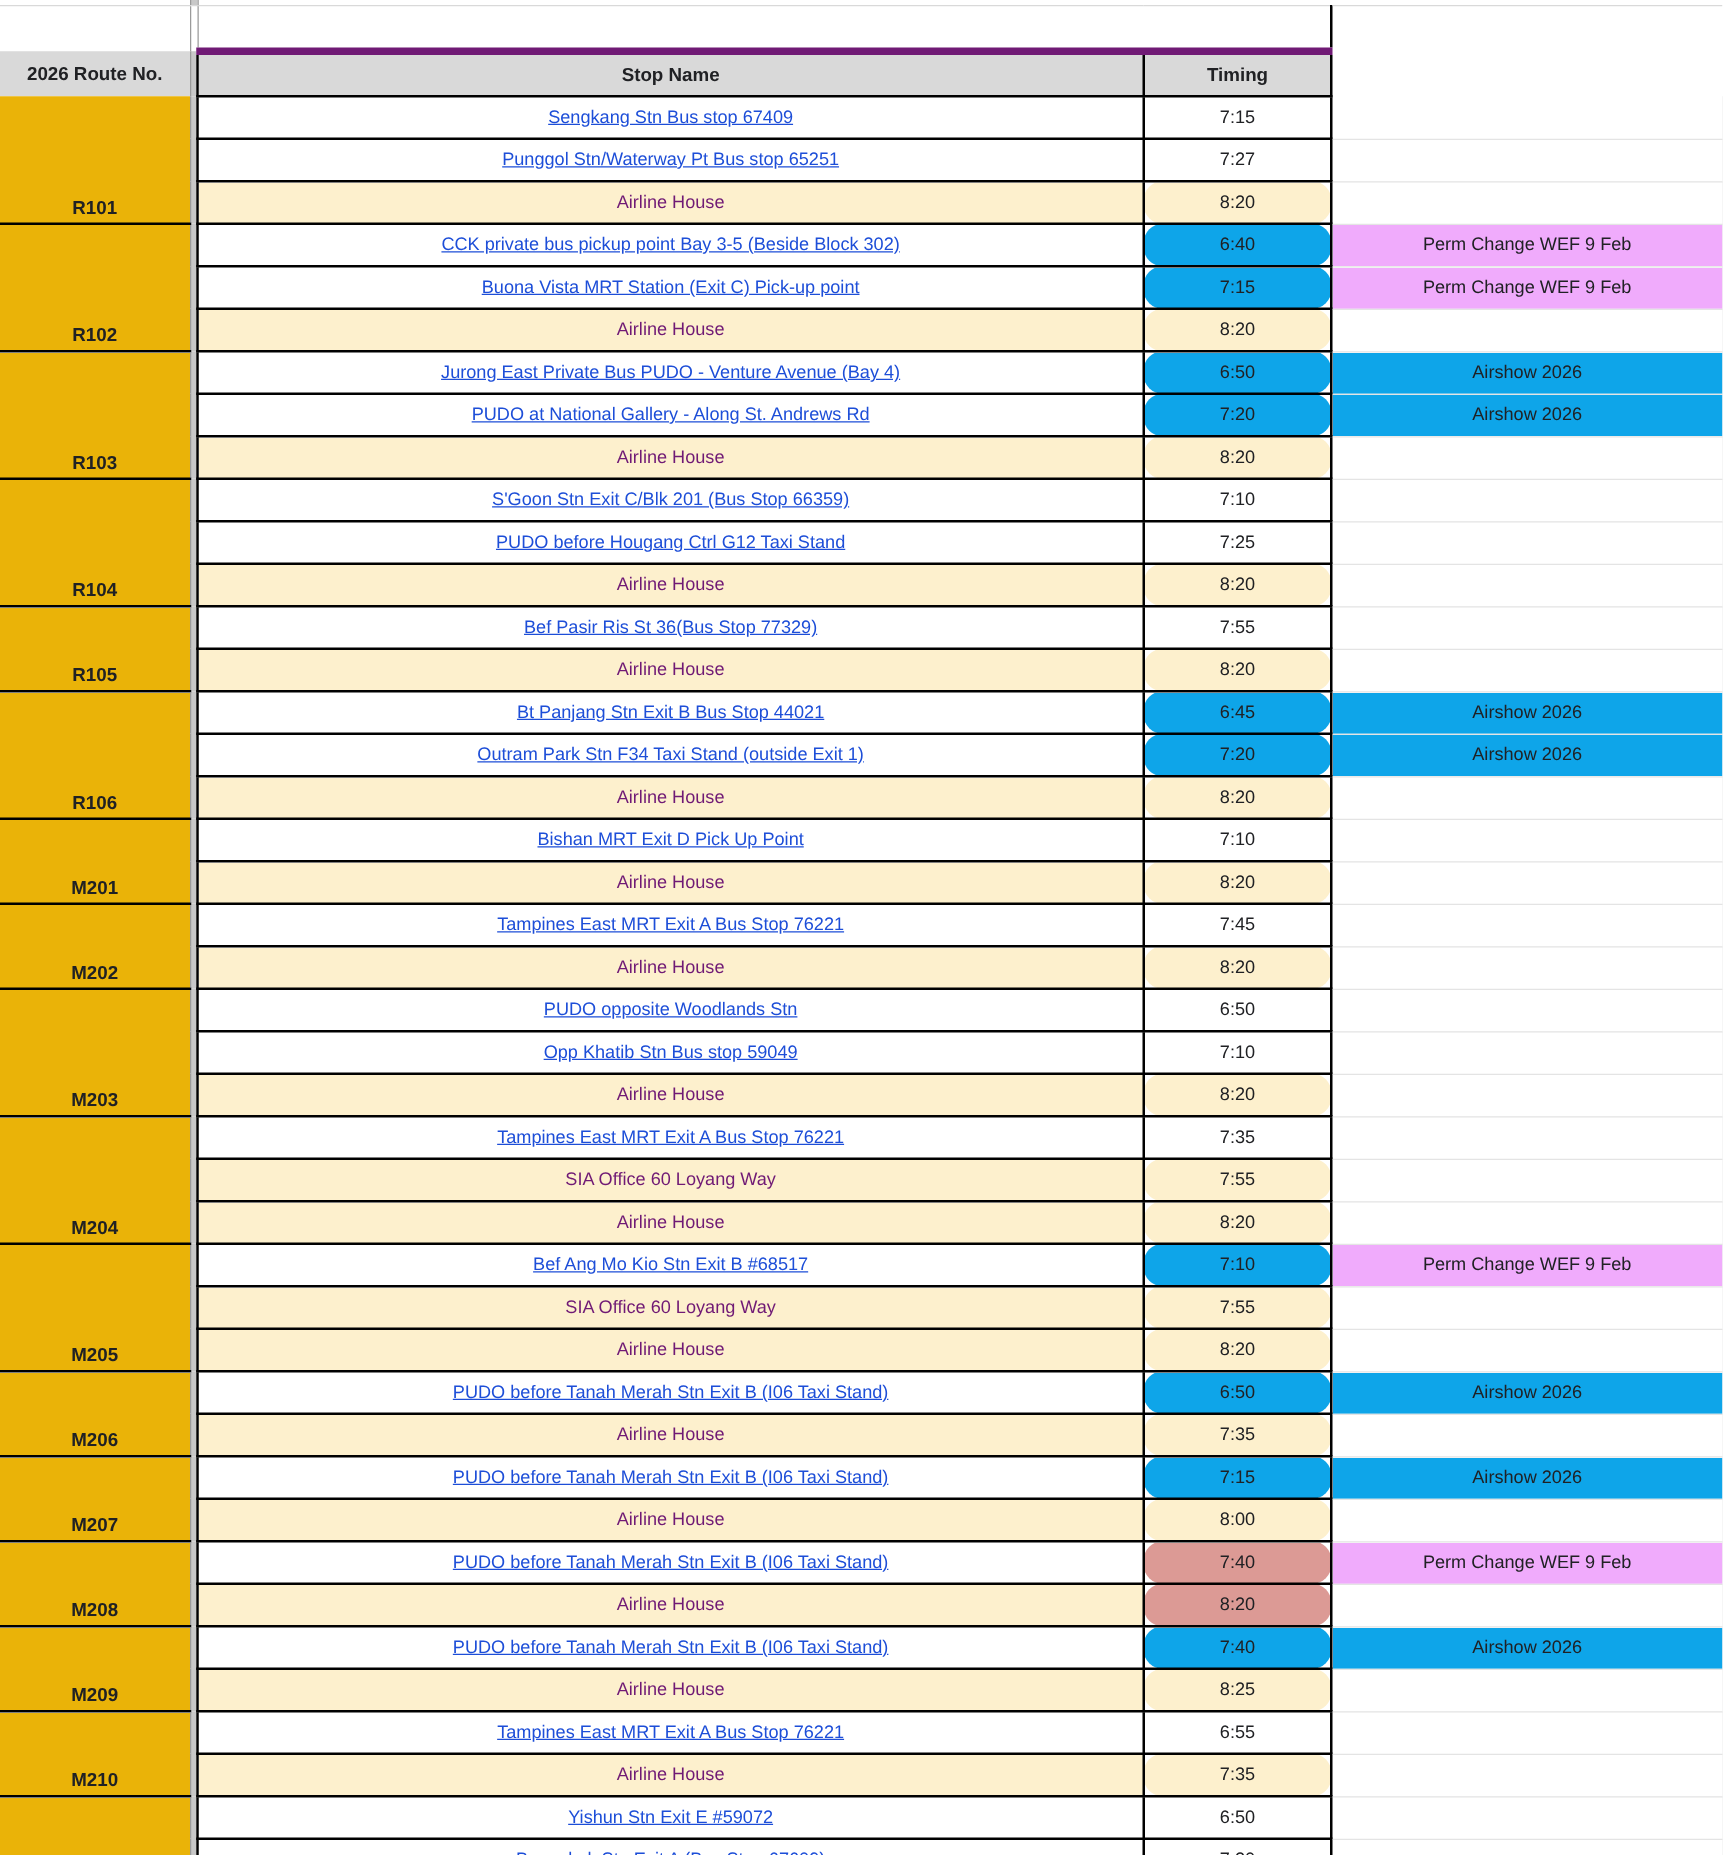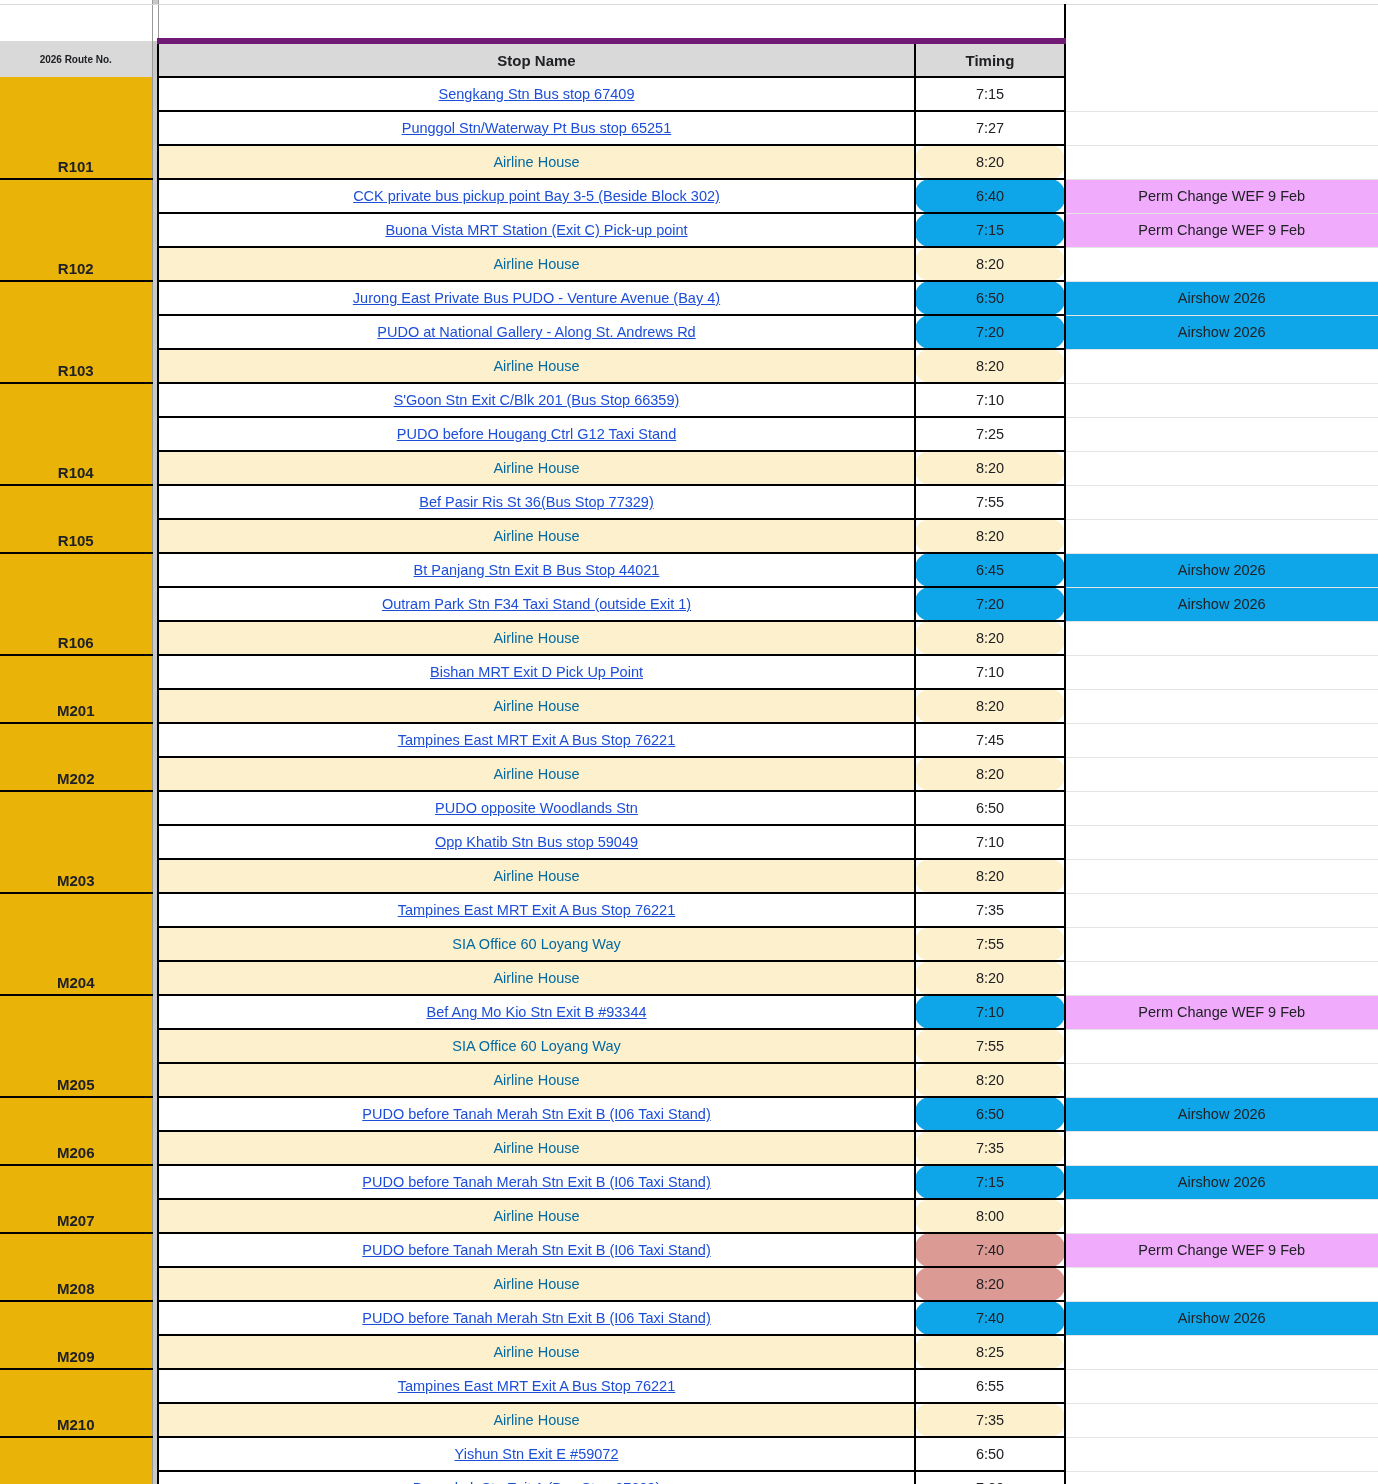--- a/index.html
+++ b/index.html
@@ -65,21 +65,21 @@
     font-weight: bold;
     font-size: 15px;
     text-align: center;
     border-top: 6px solid #701a75;
     border-bottom: 2px solid #000;
   }
   .hdr td.h-route {
     border-top: 0;
     border-bottom: 0;
     text-align: center;
-    font-size: 10px;
+    font-size: 15px;
   }
   .hdr td.h-stop   { border-right: 2px solid #000; border-left: 2px solid #000;}
   .hdr td.h-timing { border-right: 2px solid #000; }
   .hdr td.h-notes  { background: #ffffff; border-top: 0; border-bottom: 0; }
   .hdr td.pane-divider { background:#c8c8c8; border-top:0; border-bottom:0; }
 
   
   tr.data td { height: 32px; }
 
   td.c-route {
@@ -109,21 +109,21 @@
     border-bottom: 1px solid #e4e4e4;
     border-right: 1px solid #d9d9d9;
     font-size: 14.5px;
   }
 
   a.stop-link {
     color: #1d4ed8;
     text-decoration: underline;
     cursor: pointer;
   }
-  span.stop-plain { color: #0369a1; }
+  span.stop-plain { color: #701a75; }
 
   
   .fill-cream { background: #fdf0cd; }
   .fill-pink  { background: #0ea5e9; }
   .fill-red   { background: #dc9a95; }
   .fill-purple{ background: #f0abfc; }
   .fill-white { background: #ffffff; }
 </style>
 </head>
 <body>
@@ -310,21 +310,21 @@
           <td class="c-notes fill-white"></td>
         </tr>
         <tr class="data">
           <td class="c-stop fill-cream"><span class="stop-plain">Airline House</span></td>
           <td class="c-timing fill-cream">8:20</td>
           <td class="c-notes fill-white"></td>
         </tr>
         <tr class="data">
           <td class="c-route" rowspan="3">M205</td>
           <td class="pane-divider" rowspan="3"></td>
-          <td class="c-stop fill-white"><a class="stop-link" href="#">Bef Ang Mo Kio Stn Exit B #93344</a></td>
+          <td class="c-stop fill-white"><a class="stop-link" href="#">Bef Ang Mo Kio Stn Exit B #68517</a></td>
           <td class="c-timing fill-pink">7:10</td>
           <td class="c-notes fill-purple">Perm Change WEF 9 Feb</td>
         </tr>
         <tr class="data">
           <td class="c-stop fill-cream"><span class="stop-plain">SIA Office 60 Loyang Way</span></td>
           <td class="c-timing fill-cream">7:55</td>
           <td class="c-notes fill-white"></td>
         </tr>
         <tr class="data">
           <td class="c-stop fill-cream"><span class="stop-plain">Airline House</span></td>

